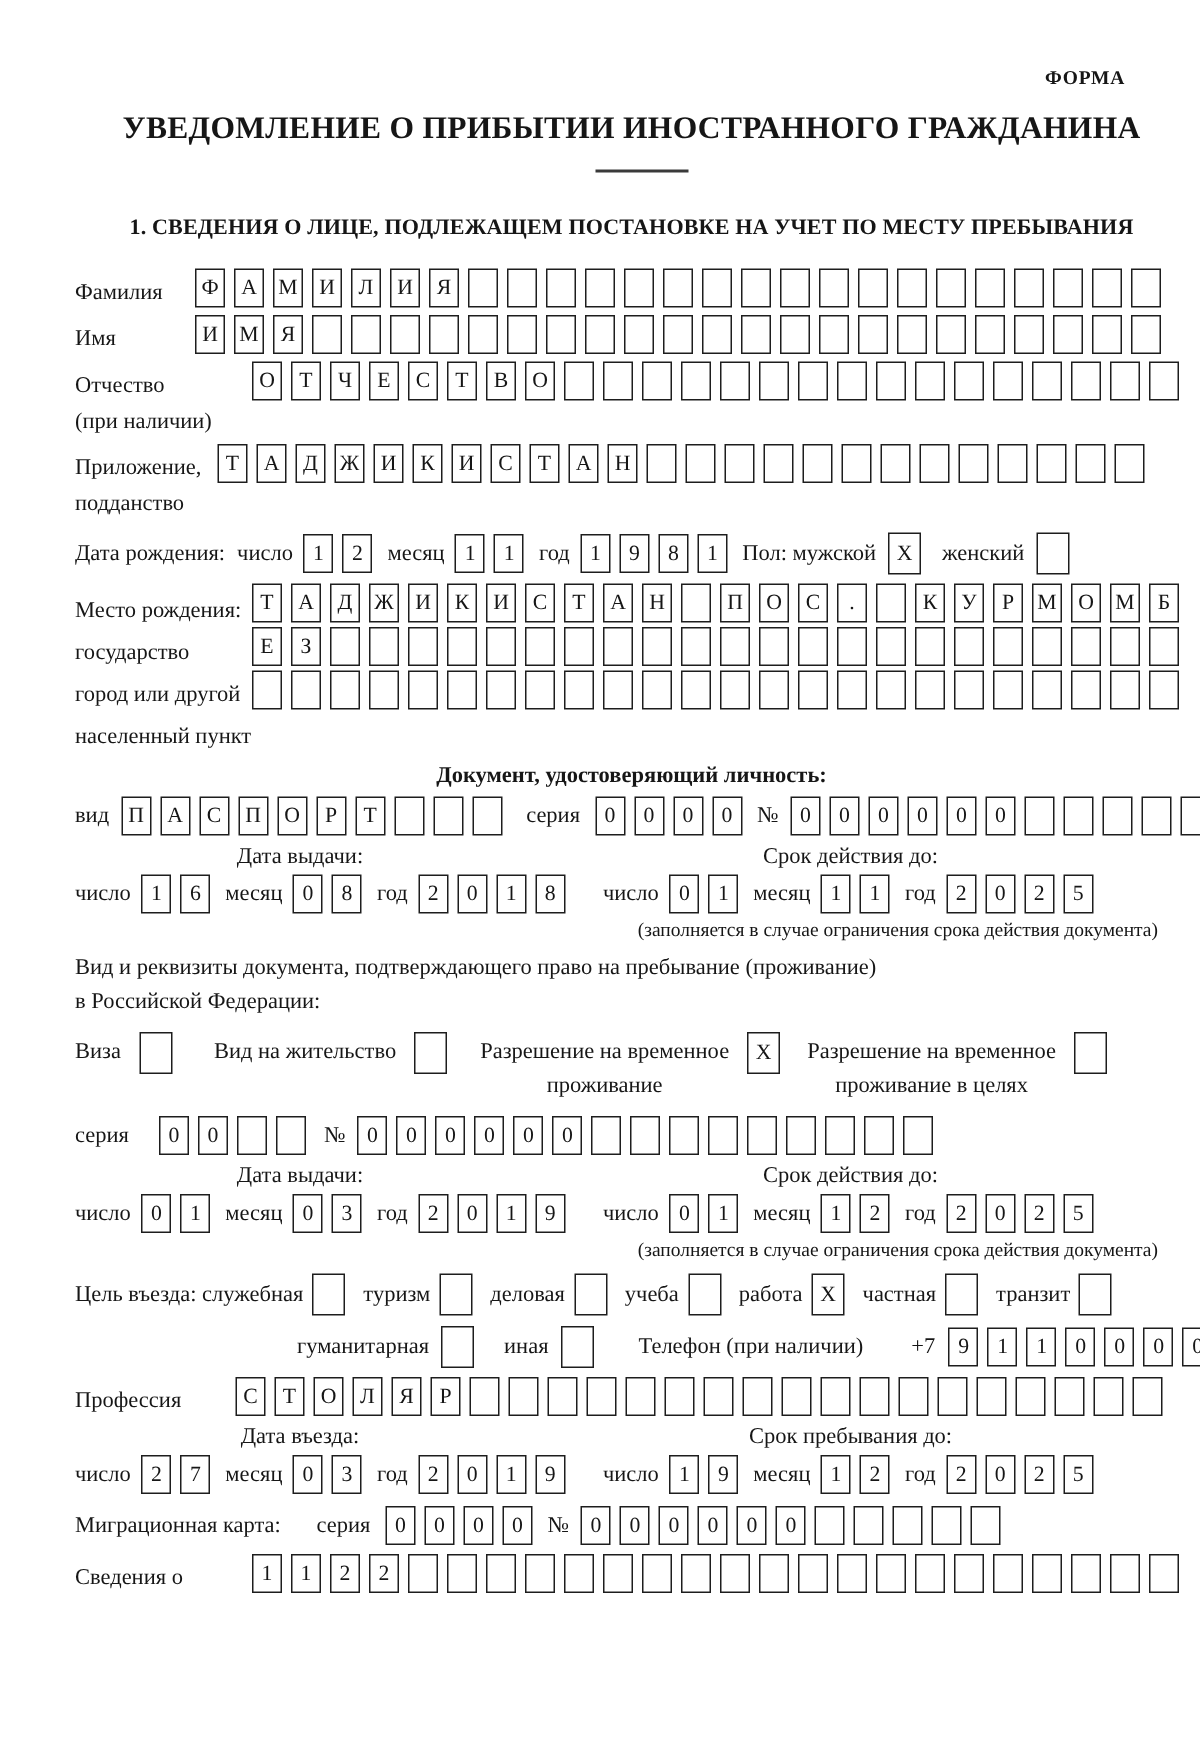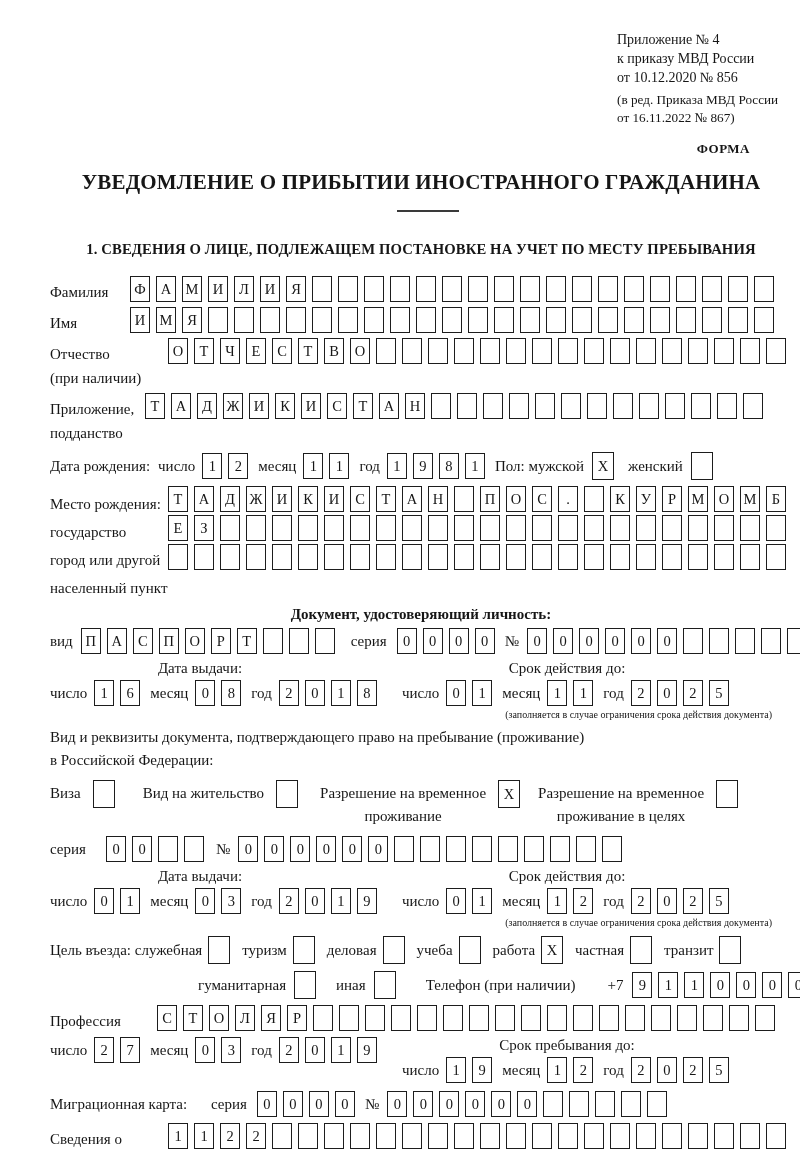--- a/index.html
+++ b/index.html
@@ -52,21 +52,21 @@
   .dlabel { margin: 0 7px 0 0; white-space: nowrap; }
   .dgroup .cells { margin-right: 10px; }
 
   
   .dates2 { display: flex; margin-top: 4px; }
   .dcol-l { width: 352px; flex: 0 0 auto; }
   .dcol-r { flex: 1 1 auto; }
   .dgtitle { text-align: center; font-size: 15px; margin-bottom: 3px; white-space: nowrap; }
   .dcol-l .dgtitle { width: 300px; }
   .dcol-r .dgtitle { width: 330px; }
-  .dgnote { font-size: 10px; margin-top: 3px; white-space: nowrap; text-align: right; width: 370px; }
+  .dgnote { font-size: 13px; margin-top: 3px; white-space: nowrap; text-align: right; width: 370px; }
 
   .doc-h { text-align: center; font-weight: bold; font-size: 15px; margin: 4px 0 5px 0; }
 
   .intro { line-height: 23px; margin-top: 6px; }
 
   
   .ckrow { display: flex; align-items: flex-start; margin: 6px 0 8px 0; }
   .ckitem { display: flex; align-items: flex-start; }
   .cklabel { line-height: 23px; padding-top: 4px; white-space: nowrap; }
   .ckcenter { text-align: center; }
@@ -78,28 +78,20 @@
   .purpose1 .cells { margin-right: 12px; }
   .purpose2 { display: flex; align-items: center; margin-top: 7px; margin-left: 148px; }
   .purpose2 .cells { margin-right: 14px; }
   .phone-pre { margin: 0 9px 0 24px; }
 </style>
 </head>
 <body>
 
 <div class="page">
 
-  <div class="hdr">
-    <div>Приложение № 4</div>
-    <div>к приказу МВД России</div>
-    <div>от 10.12.2020 № 856</div>
-    <div class="gap"></div>
-    <div class="small">(в ред. Приказа МВД России</div>
-    <div class="small">от 16.11.2022 № 867)</div>
-  </div>
   <div class="form-label">ФОРМА</div>
 
   <div class="title">
     <div>УВЕДОМЛЕНИЕ О ПРИБЫТИИ ИНОСТРАННОГО ГРАЖДАНИНА</div>
     <div><span class="blank-line"></span></div>
   </div>
   <div class="section-h">1. СВЕДЕНИЯ О ЛИЦЕ, ПОДЛЕЖАЩЕМ ПОСТАНОВКЕ НА УЧЕТ ПО МЕСТУ ПРЕБЫВАНИЯ</div>
 
   <div class="form-body">
 
@@ -629,20 +621,21 @@
           <span class="cell"></span>
           <span class="cell"></span>
           <span class="cell"></span>
           <span class="cell"></span>
           <span class="cell"></span>
         </span>
     </div>
 
     <div class="dates2">
       <div class="dcol-l">
+        <div class="dgtitle">Дата въезда:</div>
         <span class="dgroup">
           <span class="dlabel">число</span>
           <span class="cells">
               <span class="cell">2</span>
               <span class="cell">7</span>
             </span>
           <span class="dlabel">месяц</span>
           <span class="cells">
               <span class="cell">0</span>
               <span class="cell">3</span>

